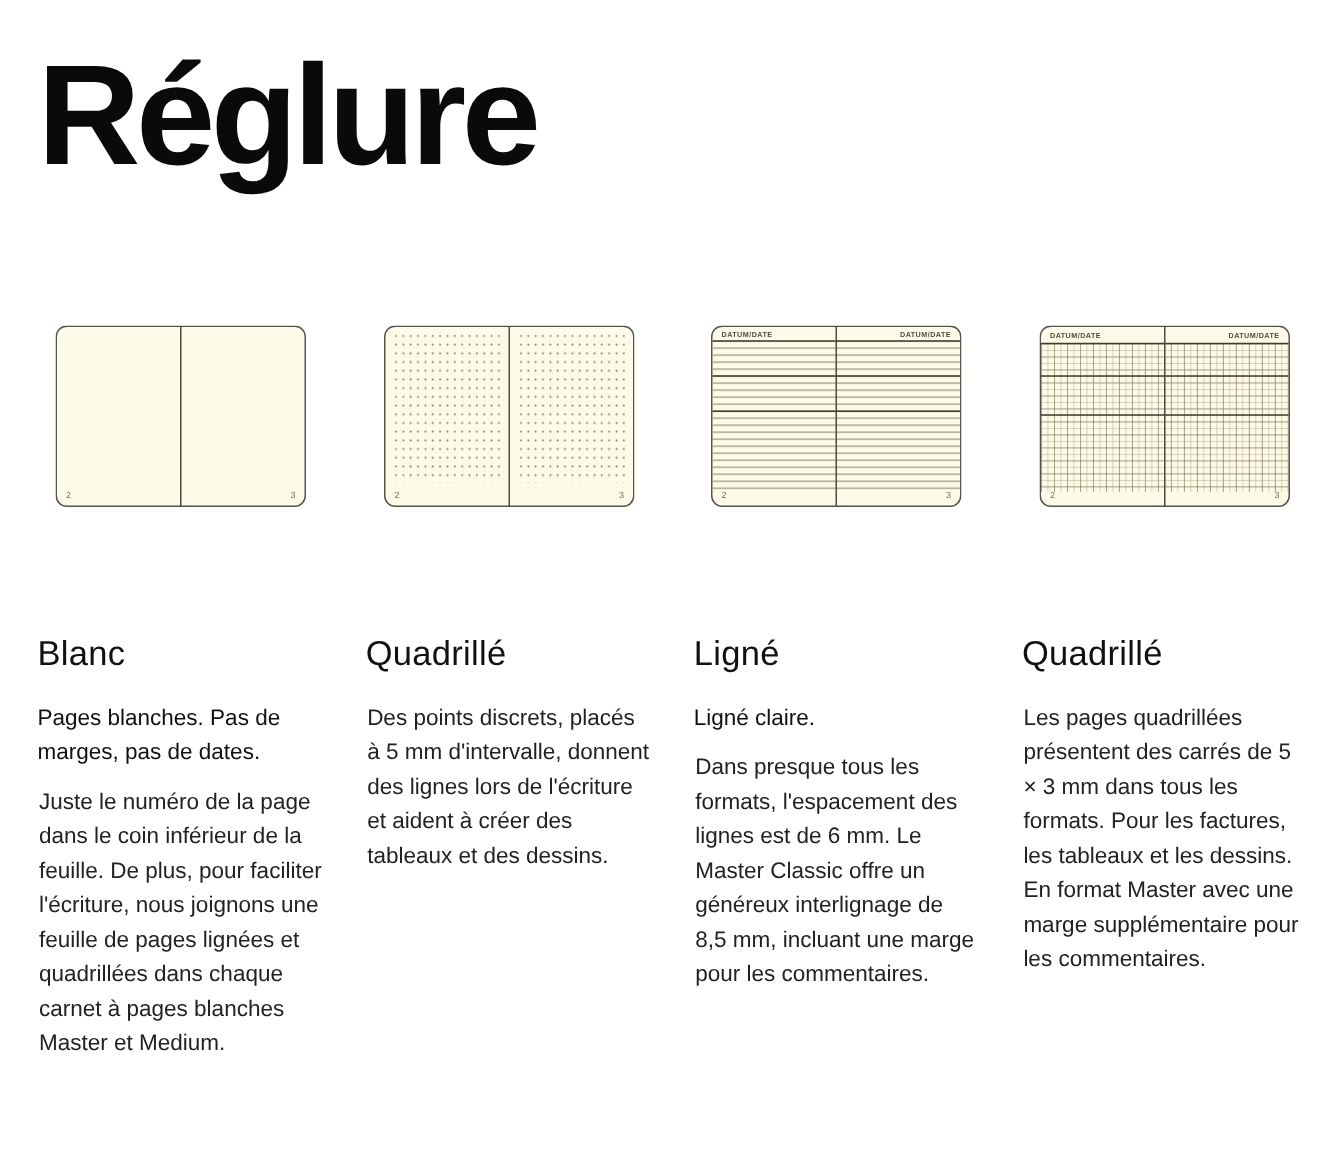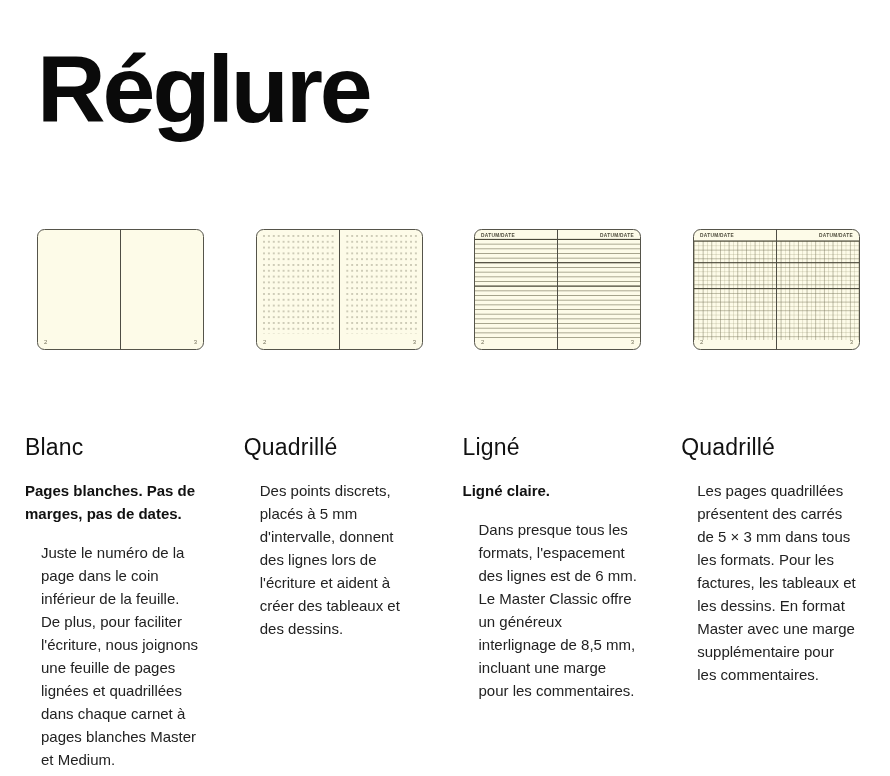--- a/index.html
+++ b/index.html
@@ -7,21 +7,21 @@
   body {
     width: 890px;
     min-height: 776px;
     background: #ffffff;
     font-family: "Liberation Sans", sans-serif;
     color: #1a1a1a;
   }
   .page { padding: 26px 18px 30px 25px; }
 
   h1.page-title {
-    margin: 12px;
+    margin: 0;
     font-size: 95px;
     line-height: 1.08;
     font-weight: 700;
     letter-spacing: -3px;
     color: #0a0a0a;
   }
 
   .ruling-grid {
     display: grid;
     grid-template-columns: repeat(4, 1fr);
@@ -38,26 +38,26 @@
   h3.ruling-title {
     margin: 0 0 18px 0;
     font-size: 23px;
     font-weight: 400;
     letter-spacing: 0.2px;
     color: #111;
   }
   p.ruling-subtitle {
     margin: 0 0 10px 0;
     font-size: 15px;
-    font-weight: 700;
+    font-weight: 400;
     line-height: 23px;
     color: #111;
   }
   p.ruling-desc {
-    margin: 16px;
+    margin: 1px;
     font-size: 15px;
     font-weight: 400;
     line-height: 23px;
     color: #222;
   }
 
   
   svg.notebook { display: block; }
   .paper   { stroke: #55544a; stroke-width: 1; }
   .spine   { stroke: #4e4d44; stroke-width: 1; }

